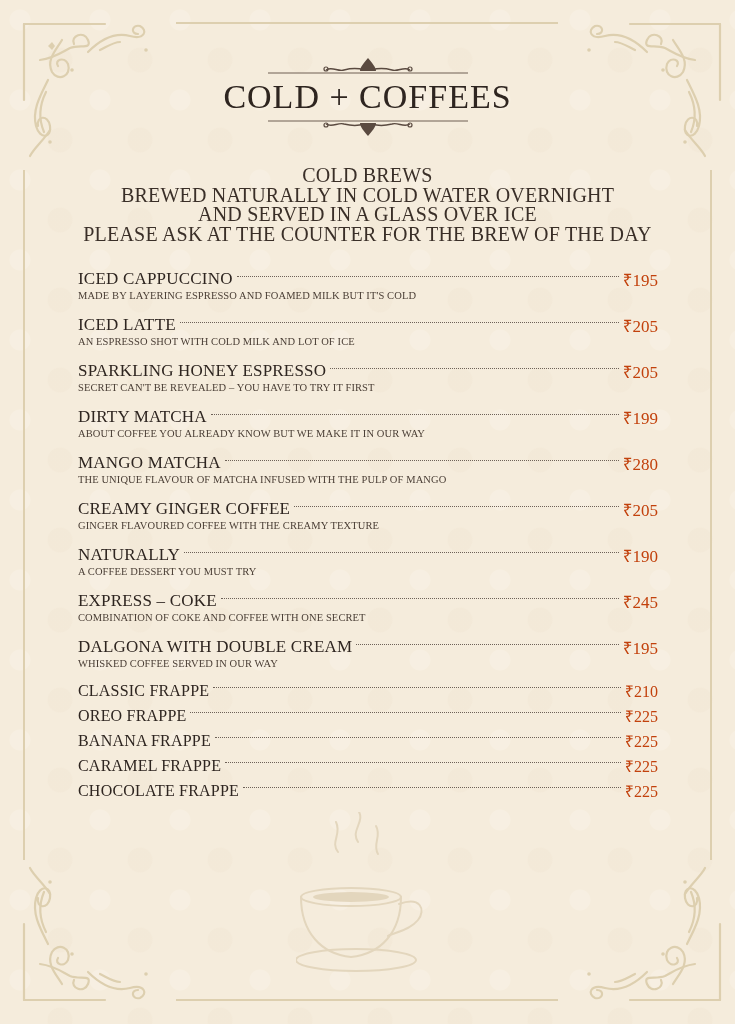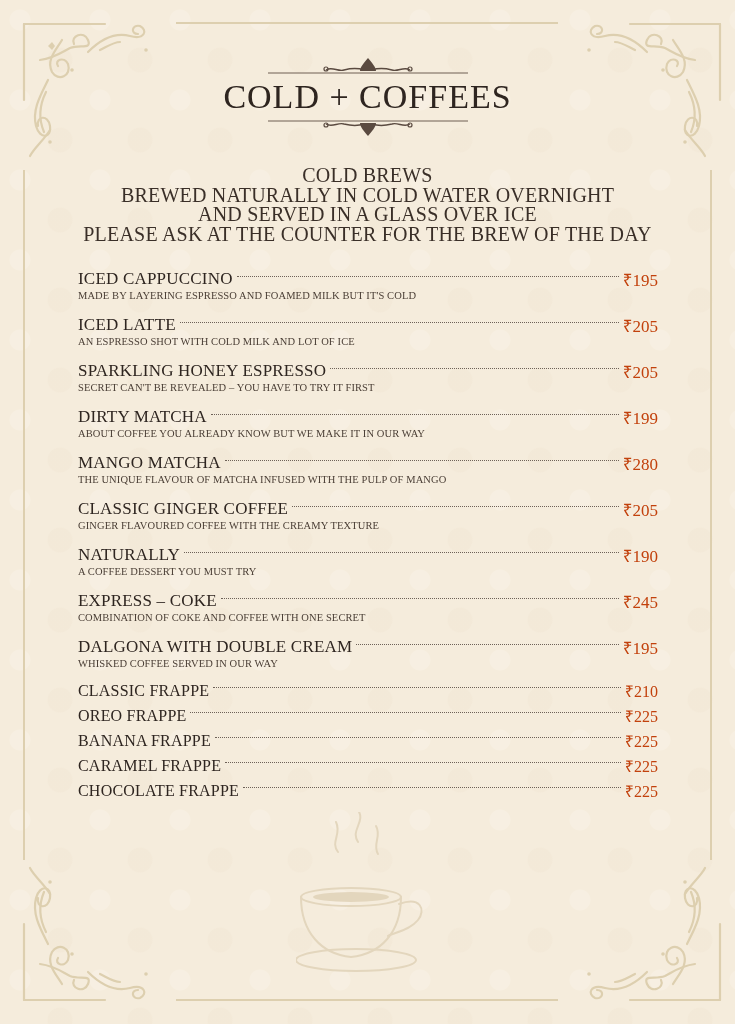--- a/index.html
+++ b/index.html
@@ -199,21 +199,21 @@
   <div class="item">
     <div class="item-row">
       <span class="item-name">MANGO MATCHA</span>
       <span class="dots"></span>
       <span class="price">₹280</span>
     </div>
     <div class="desc">THE UNIQUE FLAVOUR OF MATCHA INFUSED WITH THE PULP OF MANGO</div>
   </div>
   <div class="item">
     <div class="item-row">
-      <span class="item-name">CLASSIC GINGER COFFEE</span>
+      <span class="item-name">CREAMY GINGER COFFEE</span>
       <span class="dots"></span>
       <span class="price">₹205</span>
     </div>
     <div class="desc">GINGER FLAVOURED COFFEE WITH THE CREAMY TEXTURE</div>
   </div>
   <div class="item">
     <div class="item-row">
       <span class="item-name">NATURALLY</span>
       <span class="dots"></span>
       <span class="price">₹190</span>

